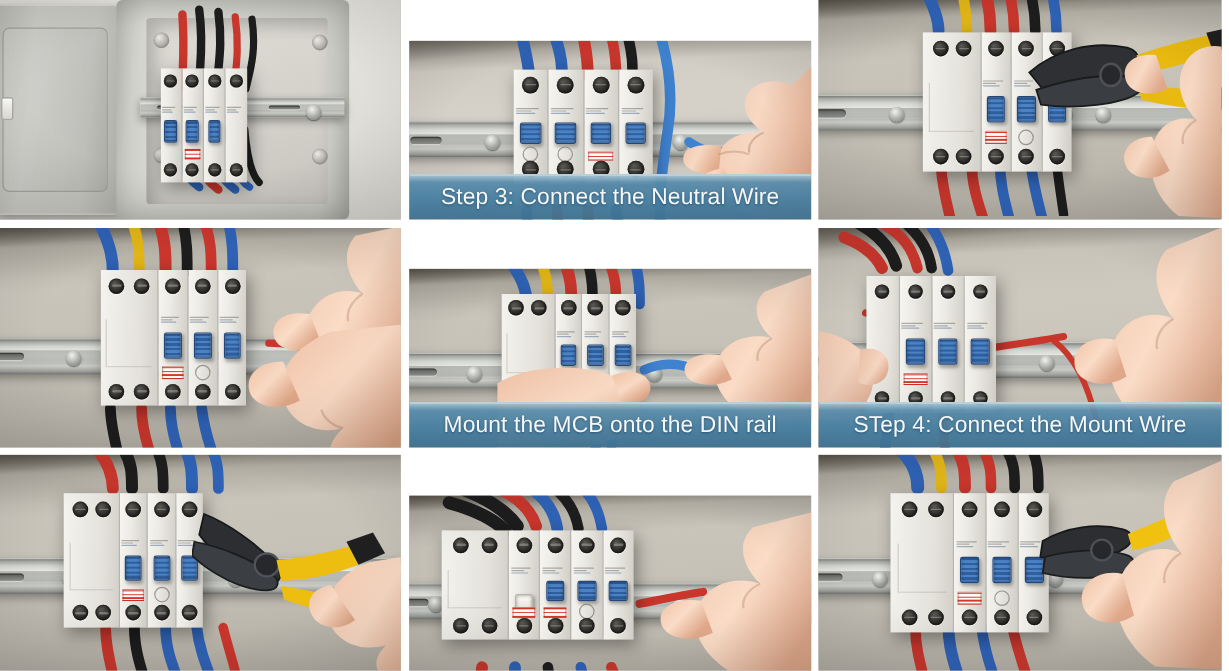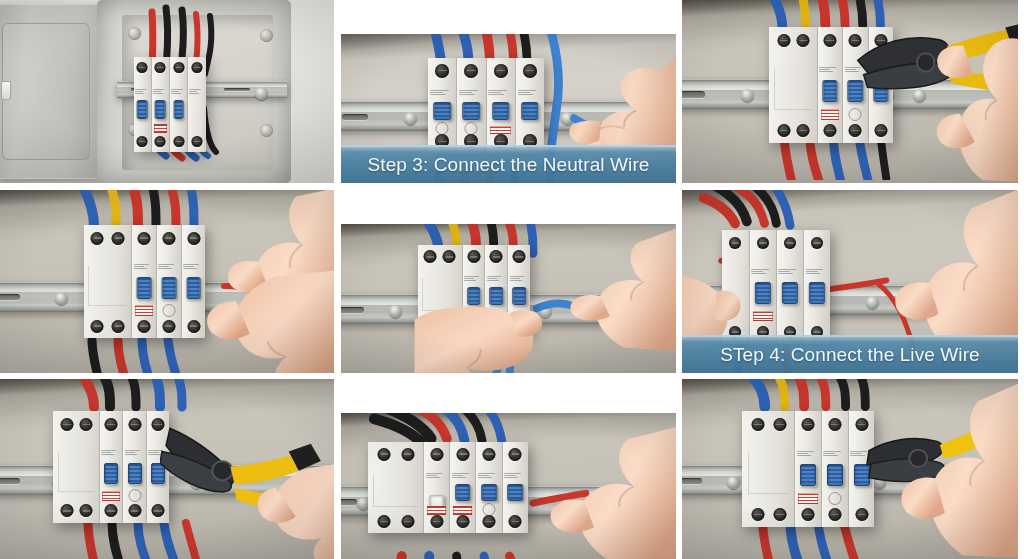--- a/index.html
+++ b/index.html
@@ -690,20 +690,23 @@
           </linearGradient>
         </defs>
         <path d="M20 114 L20 26 C44 8 88 4 118 18 C142 30 148 54 136 72
                  C124 90 96 96 74 88 C84 100 80 110 68 114 Z" fill="url(#sk5b)"></path>
         <path d="M118 18 C132 10 146 14 150 26 C154 40 142 50 126 48" fill="url(#sk5b)"></path>
         <path d="M74 88 C82 82 88 74 88 64" fill="none" stroke="rgba(160,110,85,0.3)" stroke-width="2"></path>
       </svg>
 
       <div class="vig"></div>
 
+      <div class="caption">
+        <span>Mount the MCB onto the DIN rail</span>
+      </div>
     </div>
   </div>
 
   <div class="cell c3 r2">
     <div class="panel">
       <div class="wall warm"></div>
 
       <div class="rail" style="top:52%;">
         <div class="slot" style="left:2%;"></div>
         <div class="hole" style="right:42%;"></div>
@@ -785,21 +788,21 @@
           </linearGradient>
         </defs>
         <path d="M0 126 L0 18 C26 8 58 12 76 30 C92 46 90 70 74 82
                  C58 94 34 92 22 80 C30 94 26 110 12 118 Z" fill="url(#sk6b)"></path>
         <path d="M76 30 C88 26 100 32 100 44 C100 58 86 64 74 58" fill="url(#sk6b)"></path>
       </svg>
 
       <div class="vig"></div>
 
       <div class="caption">
-        <span>STep 4: Connect the Live Wire</span>
+        <span>STep 4: Connect the Mount Wire</span>
       </div>
     </div>
   </div>
 
   <div class="cell c1 r3">
     <div class="panel">
       <div class="wall"></div>
 
       <div class="rail" style="top:48%;">
         <div class="slot" style="left:2%;"></div>

